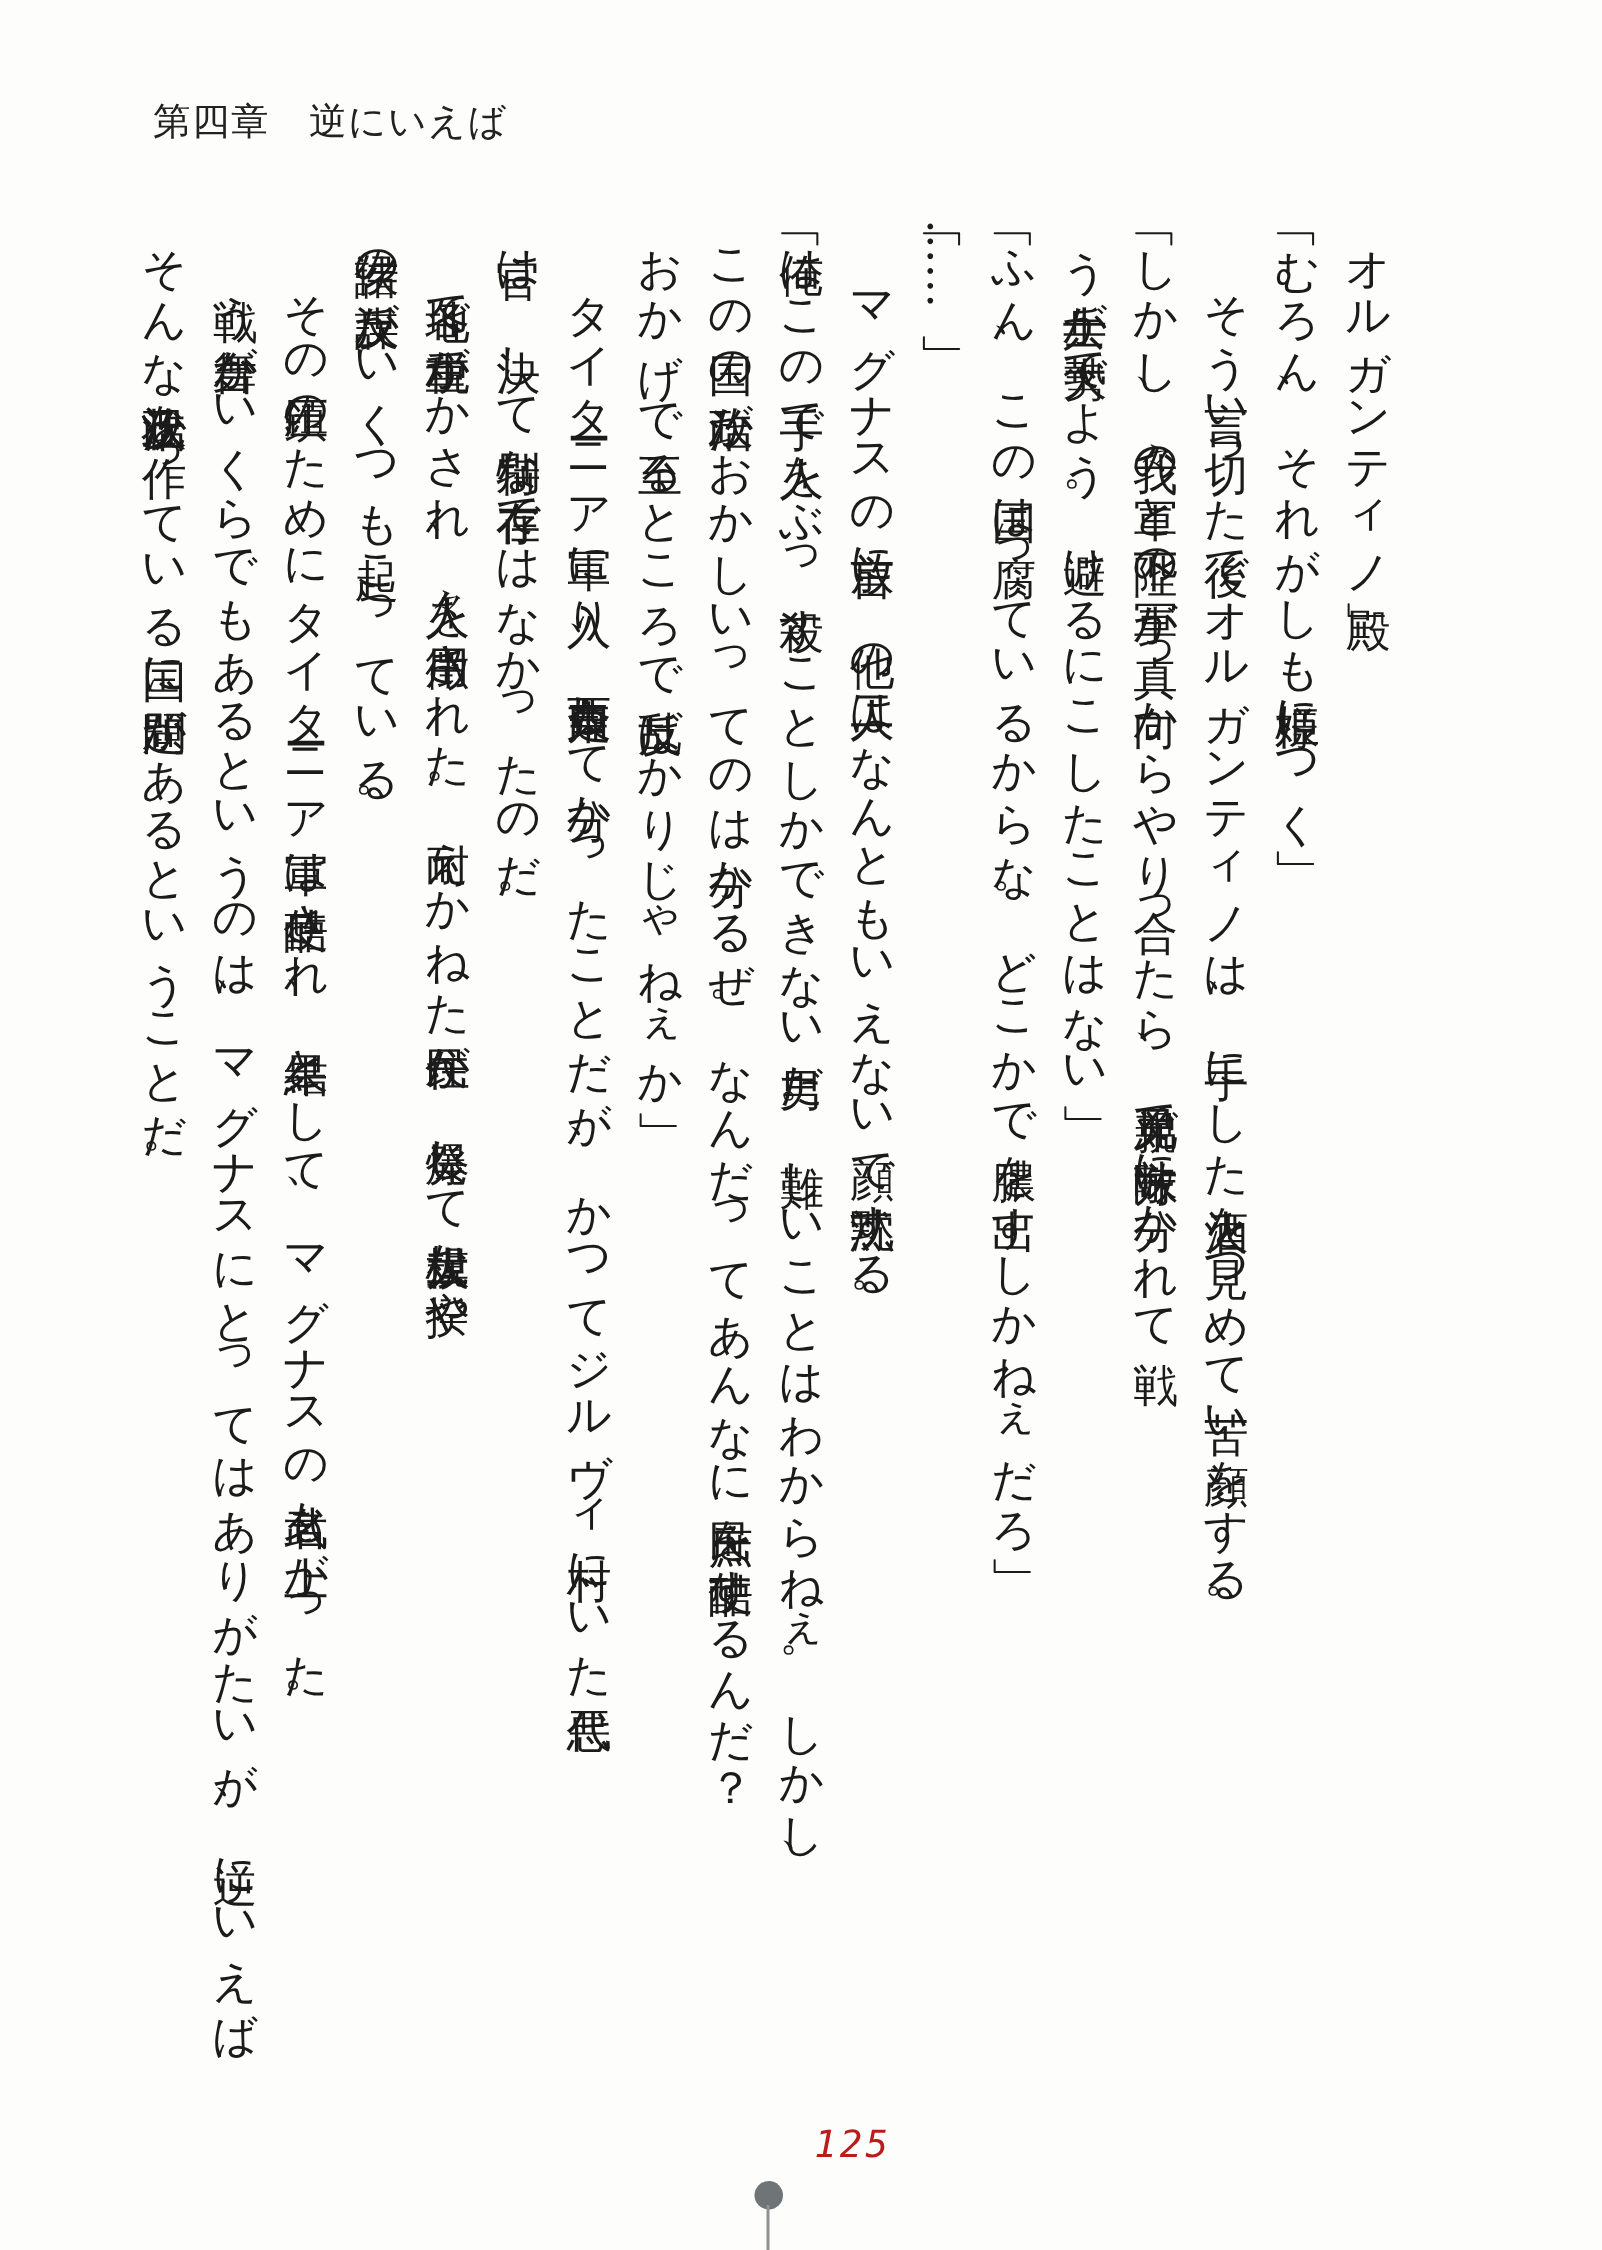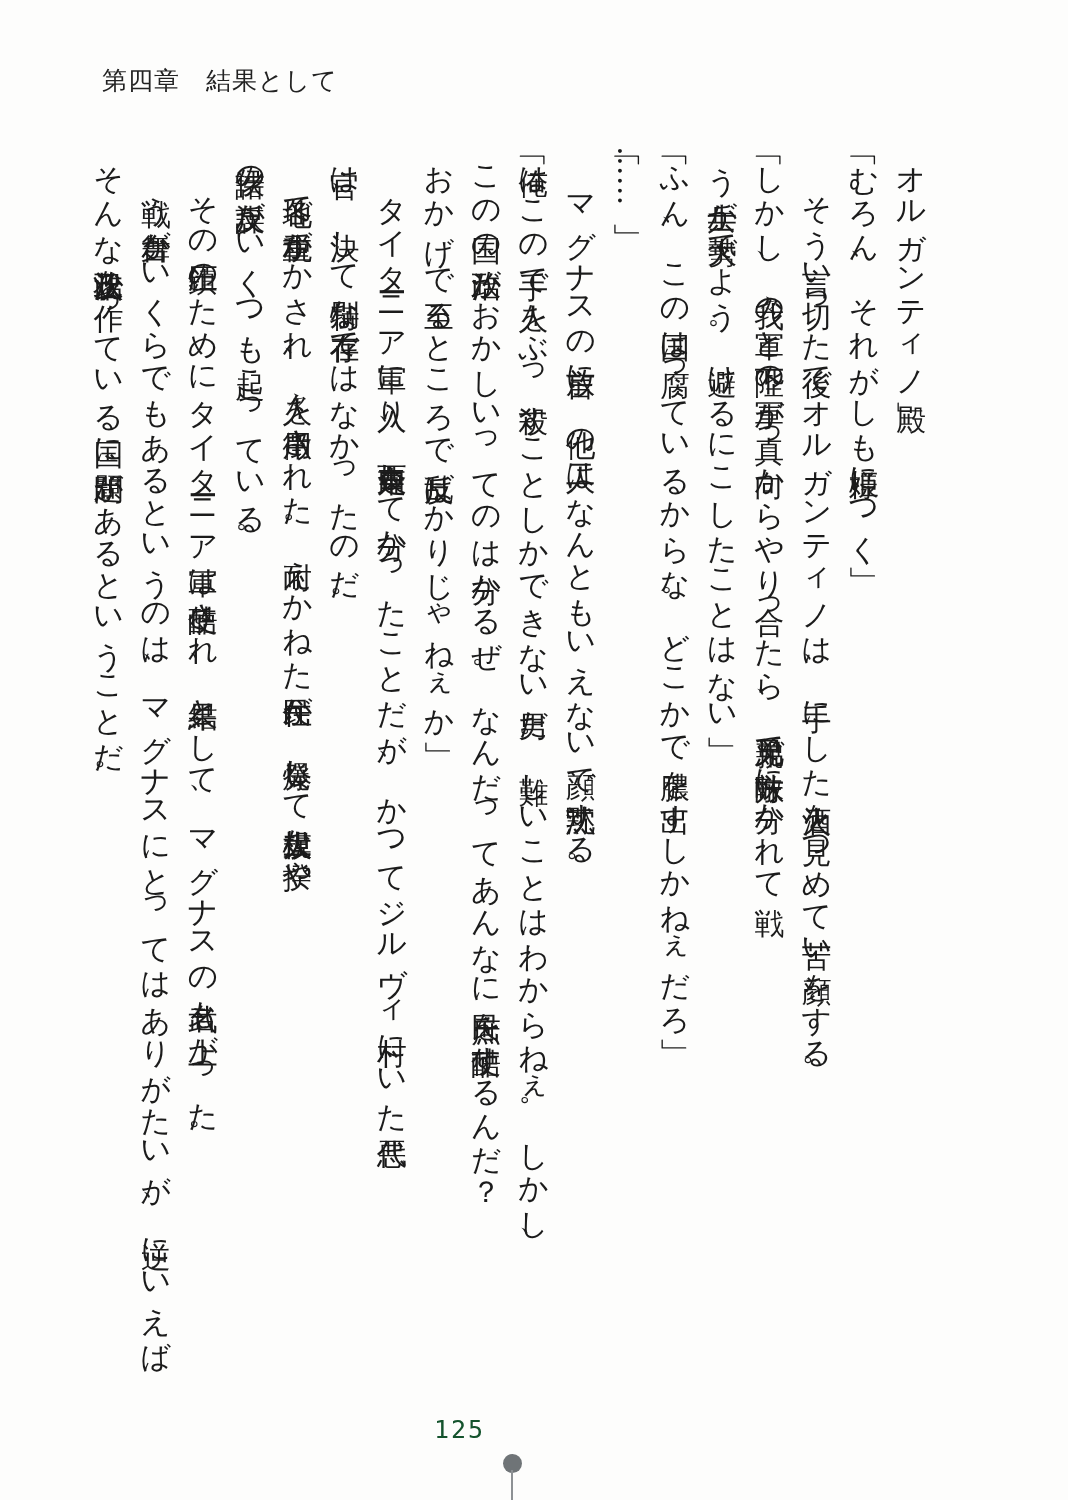--- a/index.html
+++ b/index.html
@@ -34,25 +34,26 @@
   }
   .tcol{
     white-space:nowrap;
     height:1192px;
   }
   
   .page-number{
     position:absolute;
     left:434px;top:1415px;
     width:160px;
-    text-align:left;
+    text-align:right;
     font-family:"DejaVu Sans Mono","Liberation Mono",monospace;
     font-size:25px;
     letter-spacing:2px;
-    color:#14532d;
+    color:#b91c1c;
+    font-style:italic;
   }
   .pin-marker{
     position:absolute;
     left:0;top:0;
   }
   .pin-head{
     position:absolute;
     left:503px;top:1454px;
     width:19px;height:19px;
     border-radius:50%;
@@ -61,21 +62,21 @@
   .pin-stem{
     position:absolute;
     left:511px;top:1470px;
     width:2px;height:30px;
     background:#8d9194;
   }
 </style>
 </head>
 <body>
 
-<div class="chapter-head">第四章　結果として</div>
+<div class="chapter-head">第四章　逆にいえば</div>
 
 <div class="text-body">
   <div class="tcol">オルガンティノ殿」</div>
   <div class="tcol">「むろん、それがしも姫様につく」</div>
   <div class="tcol">　そう言い切った後でオルガンティノは、手にした火酒を見つめて苦い顔をする。</div>
   <div class="tcol">「しかし、我々の軍と陛下の軍が真っ向からやり合ったら、親兄弟で敵味方に分かれて戦</div>
   <div class="tcol">う兵士が大勢でよう。避けるにこしたことはない」</div>
   <div class="tcol">「ふん、この国は腐っているからな。どこかで膿を出すしかねぇだろ」</div>
   <div class="tcol">「……」</div>
   <div class="tcol">　マグナスの放言に、他の二人はなんともいえない顔で沈黙する。</div>

